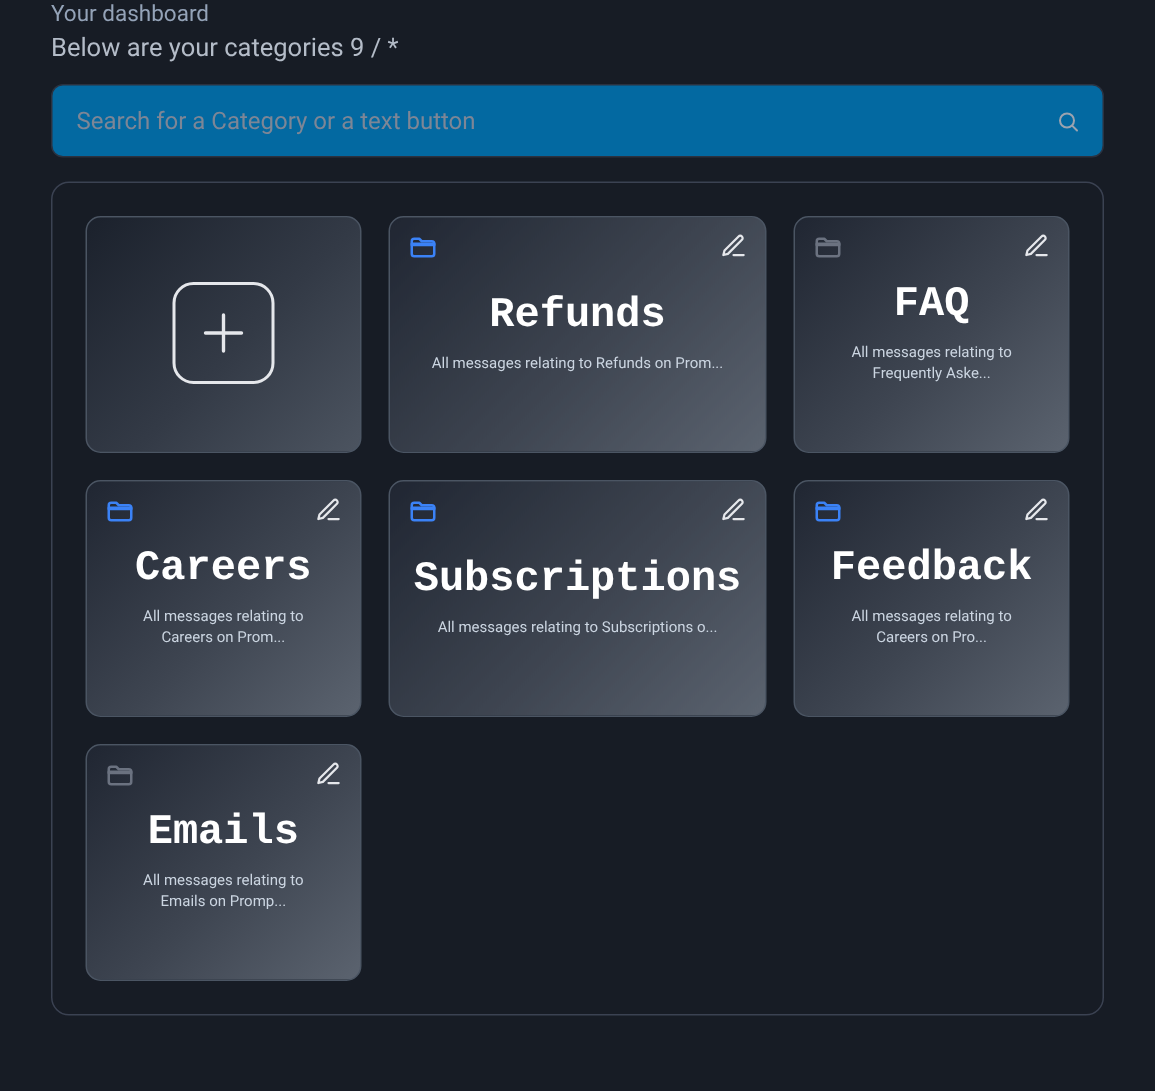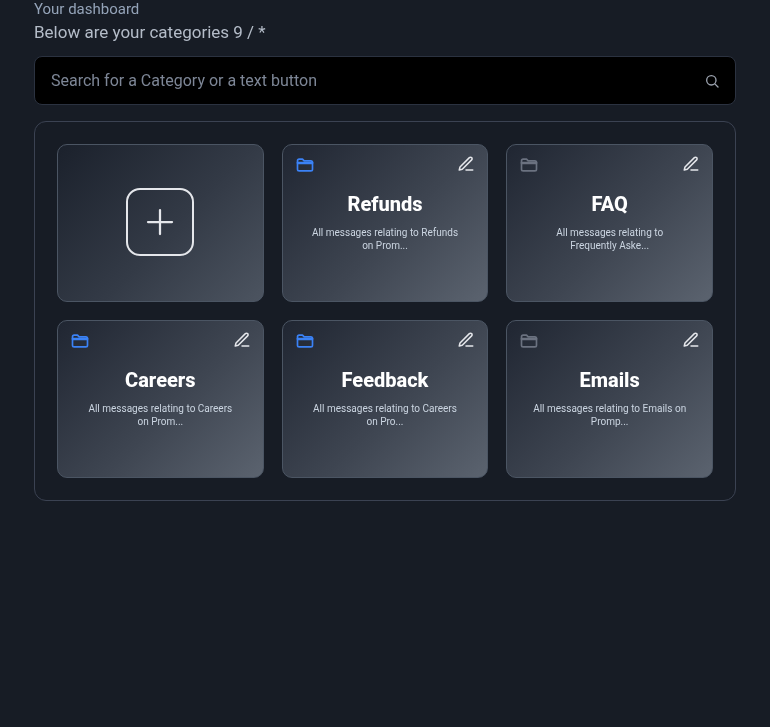--- a/index.html
+++ b/index.html
@@ -41,21 +41,21 @@
     color:var(--muted2);
     margin-bottom:14px;
   }
   .search-wrap{
     position:relative;
     width:100%;
     margin-bottom:16px;
   }
   .search-input{
     width:100%;
-    background:#000000;
+    background:#0369a1;
     border:1px solid #2b3240;
     border-radius:8px;
     padding:14px 46px 14px 16px;
     font-size:16px;
     color:var(--fg);
     outline:none;
   }
   .search-input::placeholder{color:#7d8696;}
   .search-icon{
     position:absolute;
@@ -101,24 +101,25 @@
   .folder-corner.blue svg{stroke:var(--blue);}
   .folder-corner.grey svg{stroke:#6b7280;}
   .edit-corner{
     position:absolute;
     top:10px;
     right:12px;
     display:flex;
   }
   .edit-corner svg{stroke:#e5e7eb;}
   .card-title{
-    font-size:20px;
+    font-size:28px;
     font-weight:800;
     margin-bottom:10px;
     color:#fff;
+    font-family:Liberation Mono, monospace;
   }
   .card-desc{
     font-size:10px;
     color:#cbd5e1;
     line-height:1.35;
     max-width:90%;
   }
   .plus-box{
     width:68px;
     height:68px;
@@ -203,20 +204,36 @@
         <span class="edit-corner">
           <svg width="18" height="18" viewBox="0 0 24 24" fill="none" stroke-width="2" stroke-linecap="round" stroke-linejoin="round">
             <path d="M12 20h9"></path>
               <path d="M16.5 3.5a2.121 2.121 0 1 1 3 3L7 19l-4 1 1-4z"></path>
           </svg>
         </span>
         <div class="card-title">Careers</div>
         <div class="card-desc">All messages relating to Careers on Prom...</div>
       </div>
 
+      <div class="card">
+        <span class="folder-corner blue">
+          <svg width="20" height="20" viewBox="0 0 24 24" fill="none" stroke-width="2" stroke-linecap="round" stroke-linejoin="round">
+            <path d="M3 7a2 2 0 0 1 2-2h4l2 2h8a2 2 0 0 1 2 2v1H3z"></path>
+              <path d="M3 9h18v8a2 2 0 0 1-2 2H5a2 2 0 0 1-2-2z"></path>
+          </svg>
+        </span>
+        <span class="edit-corner">
+          <svg width="18" height="18" viewBox="0 0 24 24" fill="none" stroke-width="2" stroke-linecap="round" stroke-linejoin="round">
+            <path d="M12 20h9"></path>
+              <path d="M16.5 3.5a2.121 2.121 0 1 1 3 3L7 19l-4 1 1-4z"></path>
+          </svg>
+        </span>
+        <div class="card-title">Subscriptions</div>
+        <div class="card-desc">All messages relating to Subscriptions o...</div>
+      </div>
 
       <div class="card">
         <span class="folder-corner blue">
           <svg width="20" height="20" viewBox="0 0 24 24" fill="none" stroke-width="2" stroke-linecap="round" stroke-linejoin="round">
             <path d="M3 7a2 2 0 0 1 2-2h4l2 2h8a2 2 0 0 1 2 2v1H3z"></path>
               <path d="M3 9h18v8a2 2 0 0 1-2 2H5a2 2 0 0 1-2-2z"></path>
           </svg>
         </span>
         <span class="edit-corner">
           <svg width="18" height="18" viewBox="0 0 24 24" fill="none" stroke-width="2" stroke-linecap="round" stroke-linejoin="round">

